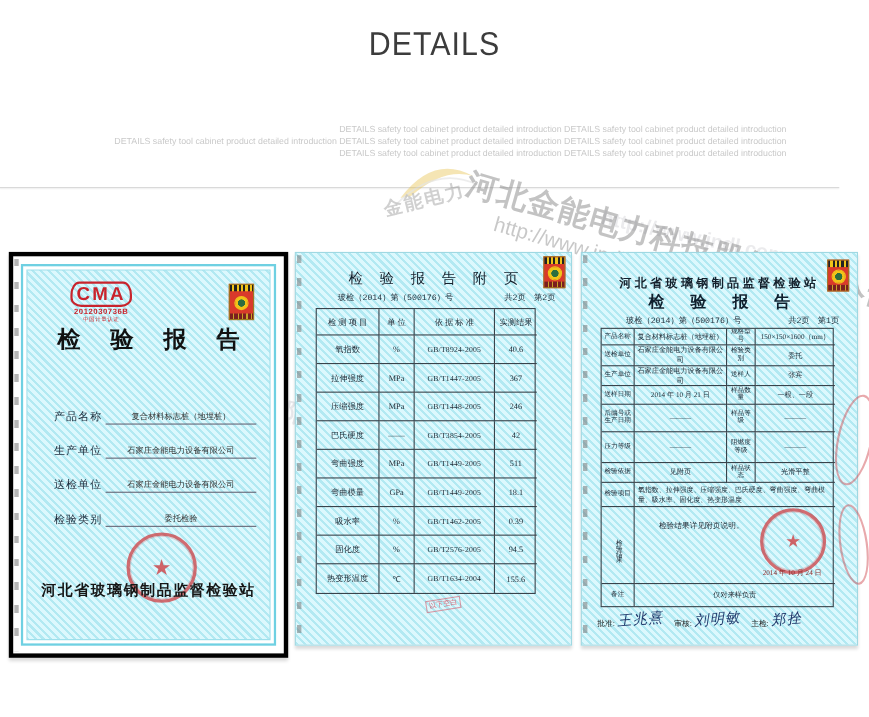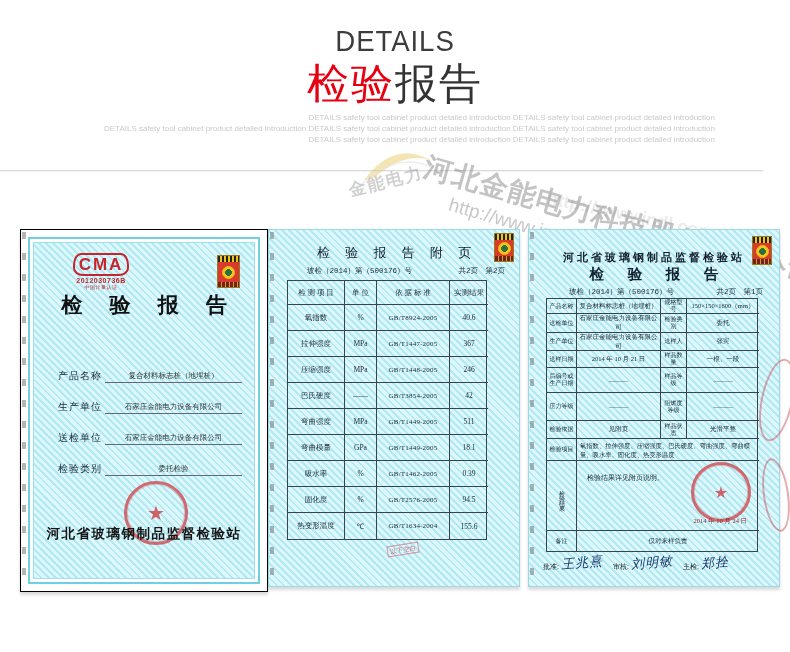--- a/index.html
+++ b/index.html
@@ -36,21 +36,21 @@
   .emblem{position:absolute;width:20px;height:29px;border:1px solid #9a7b20;box-sizing:border-box;
     background:#d93a2b;display:flex;flex-direction:column;}
   .em-top{height:6px;background:repeating-linear-gradient(90deg,#222 0 2px,#f0c419 2px 4px);}
   .em-mid{flex:1;display:flex;align-items:center;justify-content:center;background:#d93a2b;}
   .em-core{width:11px;height:11px;border-radius:50%;background:radial-gradient(circle,#2b6e3f 0 40%,#f0c419 45% 70%,#d93a2b 75%);border:1px solid #f0c419;}
   .em-bot{height:5px;background:repeating-linear-gradient(90deg,#7a1f1f 0 3px,#c9a227 3px 4px);}
   .seal{position:absolute;border:3px solid rgba(206,62,66,.75);border-radius:50%;
     display:flex;align-items:center;justify-content:center;color:rgba(206,62,66,.8);
     box-shadow:inset 0 0 0 1px rgba(206,62,66,.25);}
   
-  .cert-left{left:20px;width:246px;height:361px;background:#fff;border:1px solid #000000;}
+  .cert-left{left:8px;width:246px;height:361px;background:#fff;border:4px solid #000000;}
   .cl-frame{position:absolute;inset:7px;border:2px solid #6fd0e2;
     box-shadow:inset 0 0 0 3px #ffffff,inset 0 0 0 4px #9fe0ec;}
   .cl-frame .inner{position:absolute;inset:4px;}
   .cma{position:absolute;left:34px;top:10px;width:66px;text-align:center;color:#c8242c;}
   .cma .cma-word{font-size:17px;font-weight:900;letter-spacing:2px;border:2px solid #c8242c;
     border-radius:8px 8px 10px 10px/12px 12px 8px 8px;display:inline-block;padding:0 4px;line-height:19px;}
   .cma .cma-no{font-size:7px;font-weight:bold;margin-top:1px;letter-spacing:.5px;}
   .cma .cma-sub{font-size:5px;letter-spacing:.5px;}
   .cl-title{position:absolute;top:48px;left:0;width:100%;text-align:center;font-size:21px;
     font-weight:bold;letter-spacing:11px;color:#111;font-family:"Liberation Serif",serif;text-indent:11px;}
@@ -97,42 +97,39 @@
     display:flex;align-items:center;justify-content:center;text-align:center;
     font-size:6.5px;color:#1d2833;overflow:hidden;padding:0 1px;box-sizing:border-box;}
   .rtable .lab{font-size:6px;color:#16232f;line-height:7px;}
   .rtable .nr{border-right:none;}
   .rtable .nb{border-bottom:none;}
   .rtable .sp3{grid-column:span 3;}
   .items-val{justify-content:flex-start !important;text-align:left !important;
     font-size:6.3px !important;line-height:9px;padding:2px 3px !important;flex-wrap:wrap;}
   .vert{writing-mode:vertical-lr;text-orientation:upright;letter-spacing:5px;font-size:7px;}
   .result-cell{position:relative;justify-content:flex-start !important;align-items:flex-start !important;}
-  .result-text{position:absolute;left:10px;top:12px;font-size:7px;color:#1d2833;}
+  .result-text{position:absolute;left:22px;top:12px;font-size:7px;color:#1d2833;}
   .cr-seal{right:8px;bottom:8px;width:54px;height:54px;font-size:16px;}
   .result-date{position:absolute;right:12px;bottom:4px;font-size:6.5px;color:#8a2a2a;}
   .sig-row{position:absolute;left:14px;right:6px;top:324px;display:flex;align-items:flex-end;}
   .sig{display:flex;align-items:flex-end;margin-right:10px;}
   .sig-lab{font-size:7px;color:#222;margin-right:2px;}
   .sig-name{font-size:13px;font-style:italic;font-family:"DejaVu Serif",serif;color:#20386a;
     transform:rotate(-5deg);letter-spacing:1px;}
   
   .red-mark{position:absolute;border:2px solid rgba(205,65,70,.45);border-radius:50%;}
   .rm1{right:-14px;top:128px;width:28px;height:80px;transform:rotate(12deg);}
   .rm2{right:-10px;top:228px;width:22px;height:70px;transform:rotate(-8deg);}
 </style>
 </head>
 <body>
 
 <div class="page">
 
   <div class="hdr-eyebrow">DETAILS</div>
-  <div class="hdr-title">
-    <span class="accent">检验</span><span>报告</span>
-  </div>
   <div class="fineprint">
     <div>DETAILS safety tool cabinet product detailed introduction DETAILS safety tool cabinet product detailed introduction</div>
     <div>DETAILS safety tool cabinet product detailed introduction DETAILS safety tool cabinet product detailed introduction DETAILS safety tool cabinet product detailed introduction</div>
     <div>DETAILS safety tool cabinet product detailed introduction DETAILS safety tool cabinet product detailed introduction</div>
   </div>
   <div class="divider"></div>
 
   <div class="wm-logo">
     <svg width="96" height="80" viewBox="0 0 96 80">
       <path d="M18 44 Q48 4 84 24 Q58 16 28 42 Z" fill="#e6c04a" opacity="0.75"></path>

